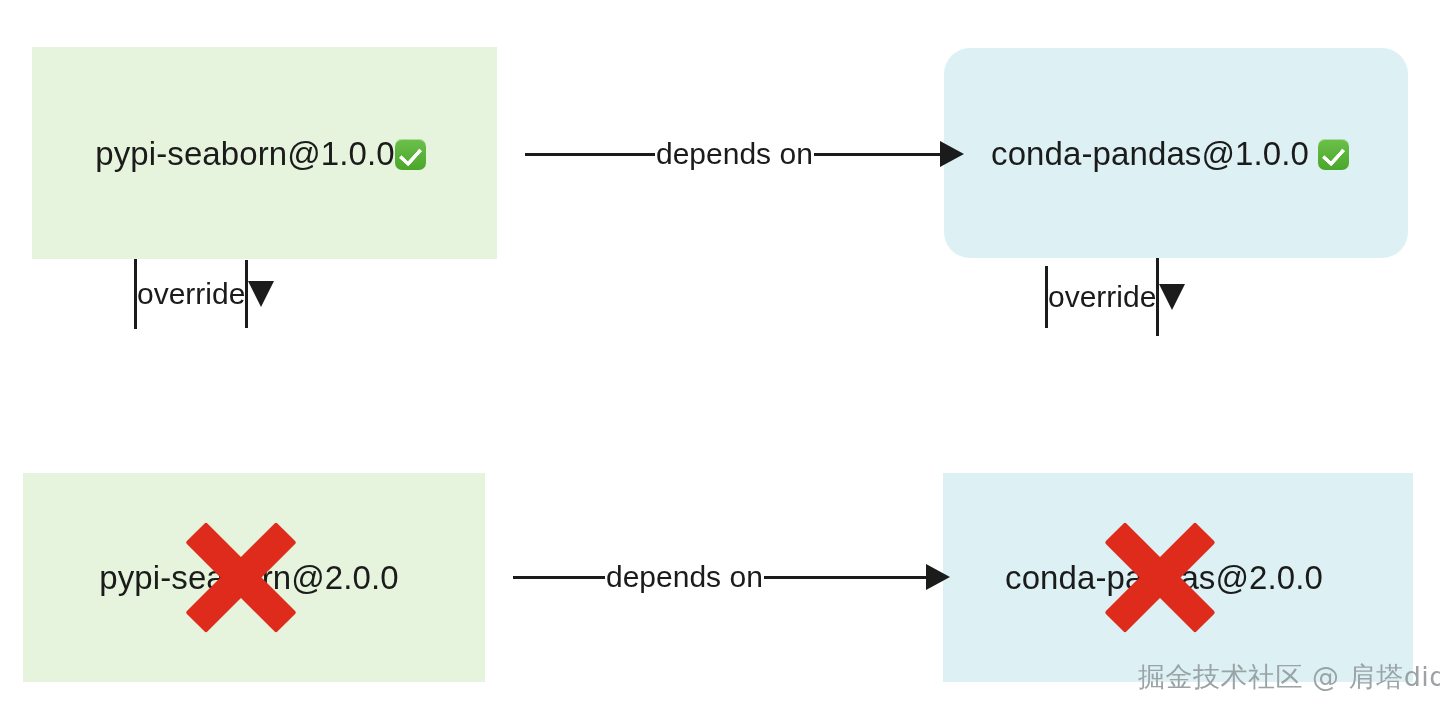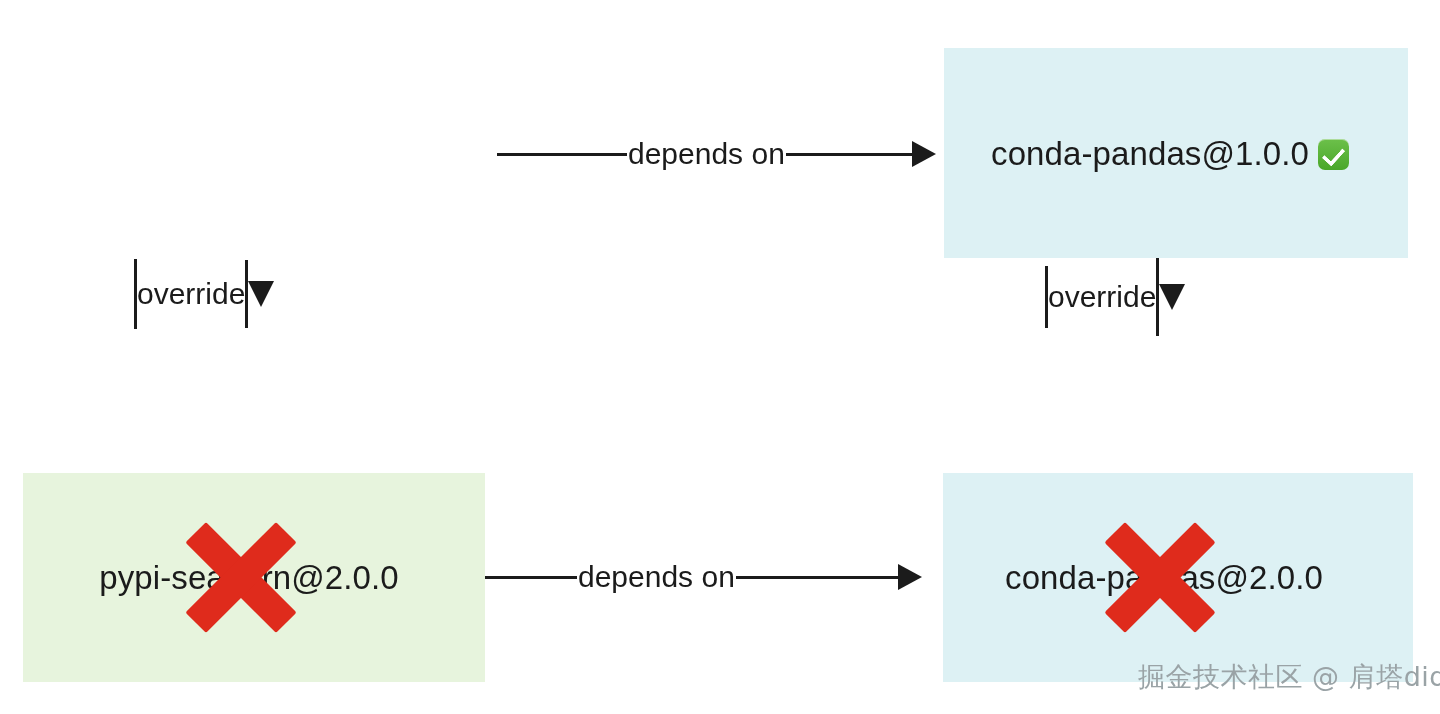--- a/index.html
+++ b/index.html
@@ -34,21 +34,21 @@
     font-size: 33px;
     line-height: 1;
     color: #1b1b1b;
     letter-spacing: 0.1px;
     white-space: nowrap;
     font-weight: 400;
   }
 
   
   #node-tl { left: 32px;  top: 47px;  width: 465px; height: 212px; }
-  #node-tr { left: 944px; top: 48px;  width: 464px; height: 210px; }
+  #node-tr { left: 944px; top: 48px;  width: 464px; height: 210px; border-radius: 26px; }
   #node-bl { left: 23px;  top: 473px; width: 462px; height: 209px; }
   #node-br { left: 943px; top: 473px; width: 470px; height: 209px; }
 
   #node-tl .node-label { transform: translateX(-4px); }
   #node-tr .node-label { transform: translateX(-6px); }
   #node-bl .node-label { transform: translateX(-5px); }
   #node-br .node-label { transform: translateX(-14px); }
 
   
   .check-badge {
@@ -98,20 +98,21 @@
   .cross-mark::after  { transform: rotate(-45deg); }
   #cross-bl { left: 185px;  top: 521px; }
   #cross-br { left: 1104px; top: 521px; }
 
   
   .edge-h {
     position: absolute;
     display: flex;
     align-items: center;
     height: 34px;
+    padding-left: 28px;
   }
   .edge-h .seg {
     height: 3px;
     background: #1b1b1b;
   }
   .edge-h .edge-text {
     font-size: 30px;
     color: #1b1b1b;
     line-height: 1;
     white-space: nowrap;
@@ -170,20 +171,23 @@
     white-space: nowrap;
     letter-spacing: 0.5px;
     font-family: "DejaVu Sans", "Liberation Sans", sans-serif;
   }
 </style>
 </head>
 <body>
 
 <div id="canvas">
 
+  <div id="node-tl" class="node node-green">
+    <span class="node-label"><span>pypi-seaborn@1.0.0</span><span class="check-badge"></span></span>
+  </div>
 
   <div id="node-tr" class="node node-blue">
     <span class="node-label"><span>conda-pandas@1.0.0</span><span class="check-gap"></span><span class="check-badge"></span></span>
   </div>
 
   <div id="node-bl" class="node node-green">
     <span class="node-label"><span>pypi-seaborn@2.0.0</span></span>
   </div>
 
   <div id="node-br" class="node node-blue">

